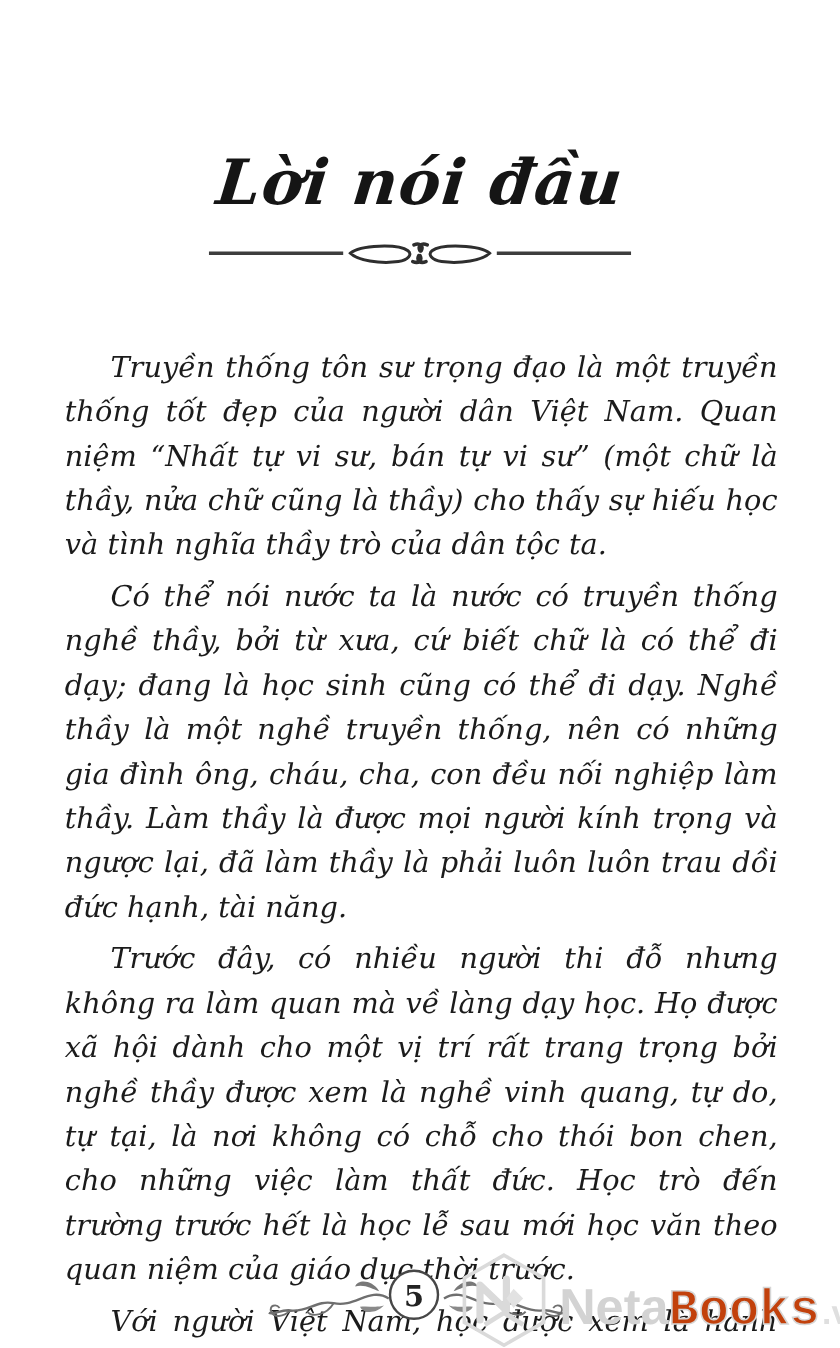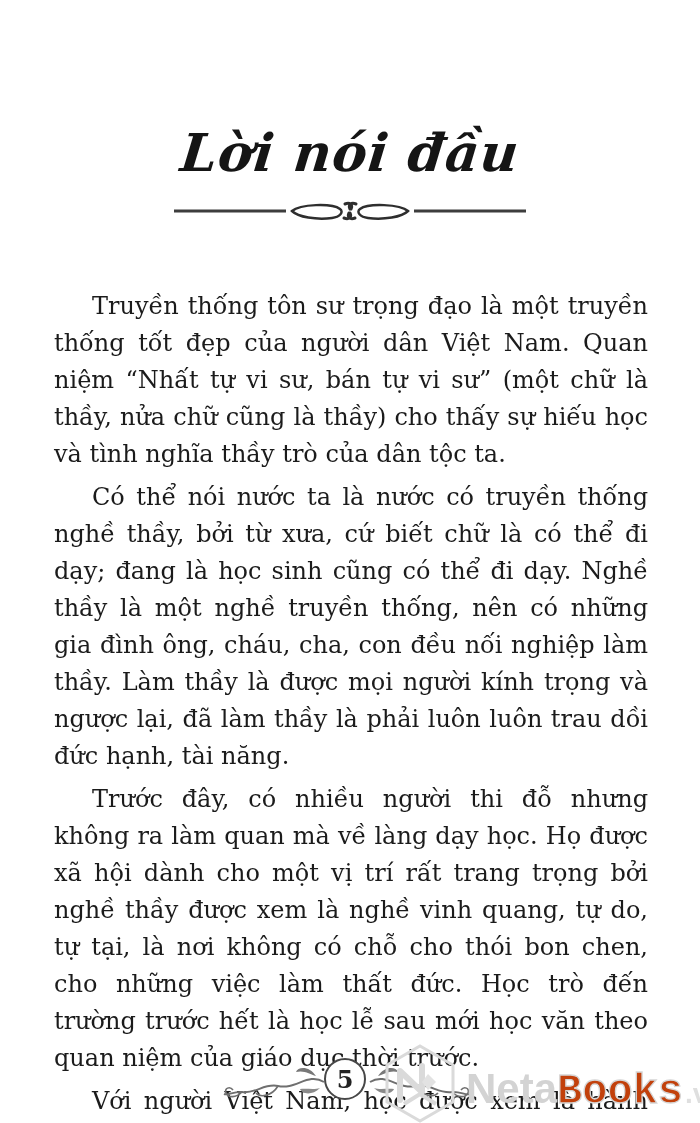--- a/index.html
+++ b/index.html
@@ -42,20 +42,21 @@
   }
   
   .text-block {
     position: absolute;
     top: 288px;
     left: 54px;
     width: 594px;
   }
   .para {
     margin: 0 0 6px 0;
+    font-style: italic;
     font-size: 24px;
     line-height: 37px;
     text-align: justify;
     text-indent: 38px;
     color: #1b1b1b;
   }
   
   .footer-ornament {
     position: absolute;
     top: 1052px;

